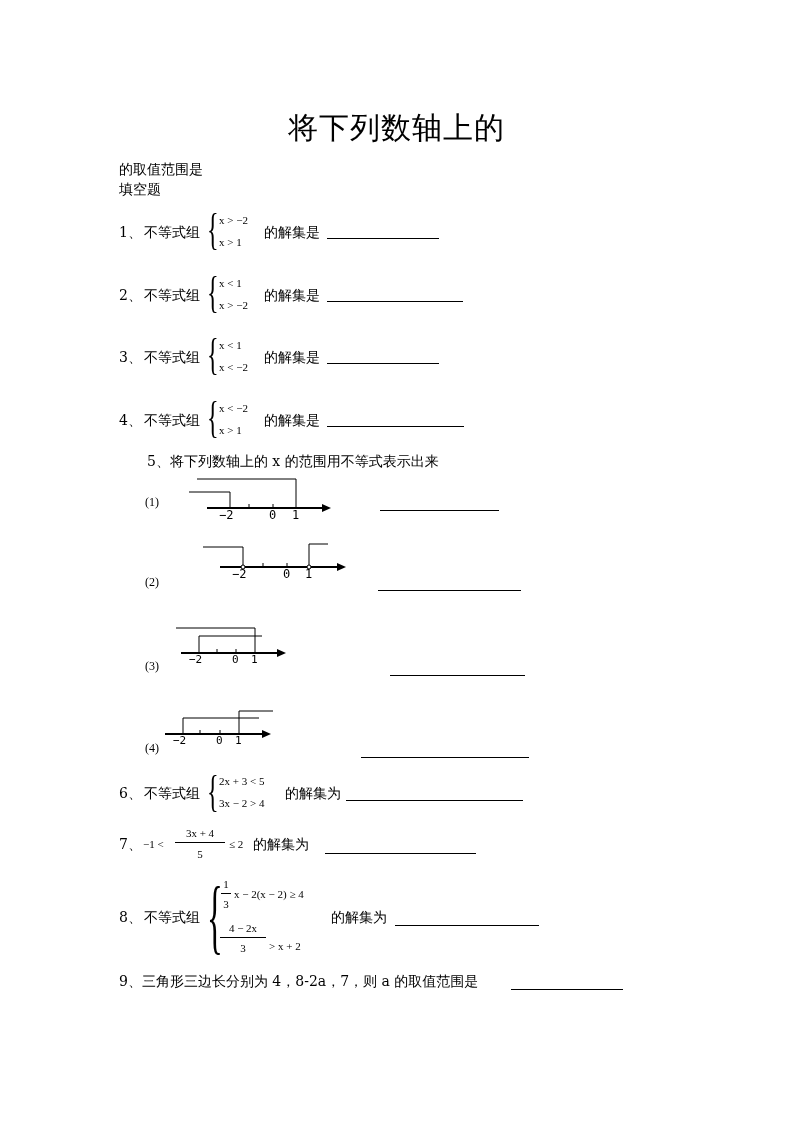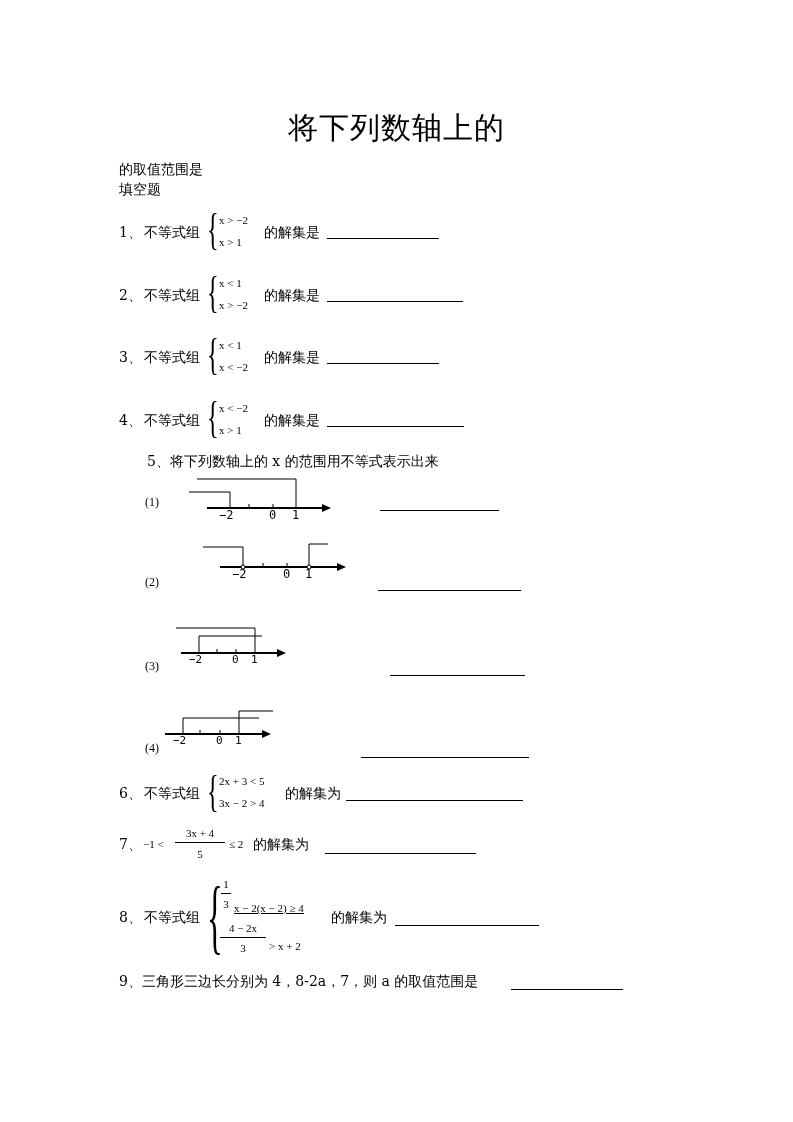--- a/index.html
+++ b/index.html
@@ -149,21 +149,21 @@
 </div>
 <div class="abs blank" style="left:325px; top:853px; width:151px;"></div>
 
 <div class="abs" style="left:119px; top:876px; width:430px; height:84px;">
   <span class="abs qtext" style="left:0; top:32px;">8、</span>
   <span class="abs qtext" style="left:25px; top:32px;">不等式组</span>
   <span class="abs" style="left:88px; top:0px; font-family:'Liberation Serif',serif; font-size:82px; line-height:82px; transform:scaleX(0.4); transform-origin:left top;">{</span>
 
   <span class="abs math" style="left:102px; top:0px; width:10px; text-align:center; border-bottom:1px solid #000; line-height:17px;">1</span>
   <span class="abs math" style="left:102px; top:19px; width:10px; text-align:center;">3</span>
-  <span class="abs math" style="left:115px; top:23px;text-decoration:underline;">x − 2(x − 2) ≥ 4</span>
+  <span class="abs math" style="left:115px; top:9px;">x − 2(x − 2) ≥ 4</span>
 
   <span class="abs math" style="left:101px; top:44px; width:46px; text-align:center; border-bottom:1px solid #000; line-height:17px;">4 − 2x</span>
   <span class="abs math" style="left:101px; top:63px; width:46px; text-align:center;">3</span>
   <span class="abs math" style="left:150px; top:61px;">&gt; x + 2</span>
   <span class="abs qtext" style="left:212px; top:32px;">的解集为</span>
 </div>
 <div class="abs blank" style="left:395px; top:925px; width:144px;"></div>
 
 <div class="abs qtext" style="left:119px; top:972px;">9、三角形三边长分别为 4，8-2a，7，则 a 的取值范围是</div>
 <div class="abs blank" style="left:511px; top:989px; width:112px;"></div>

